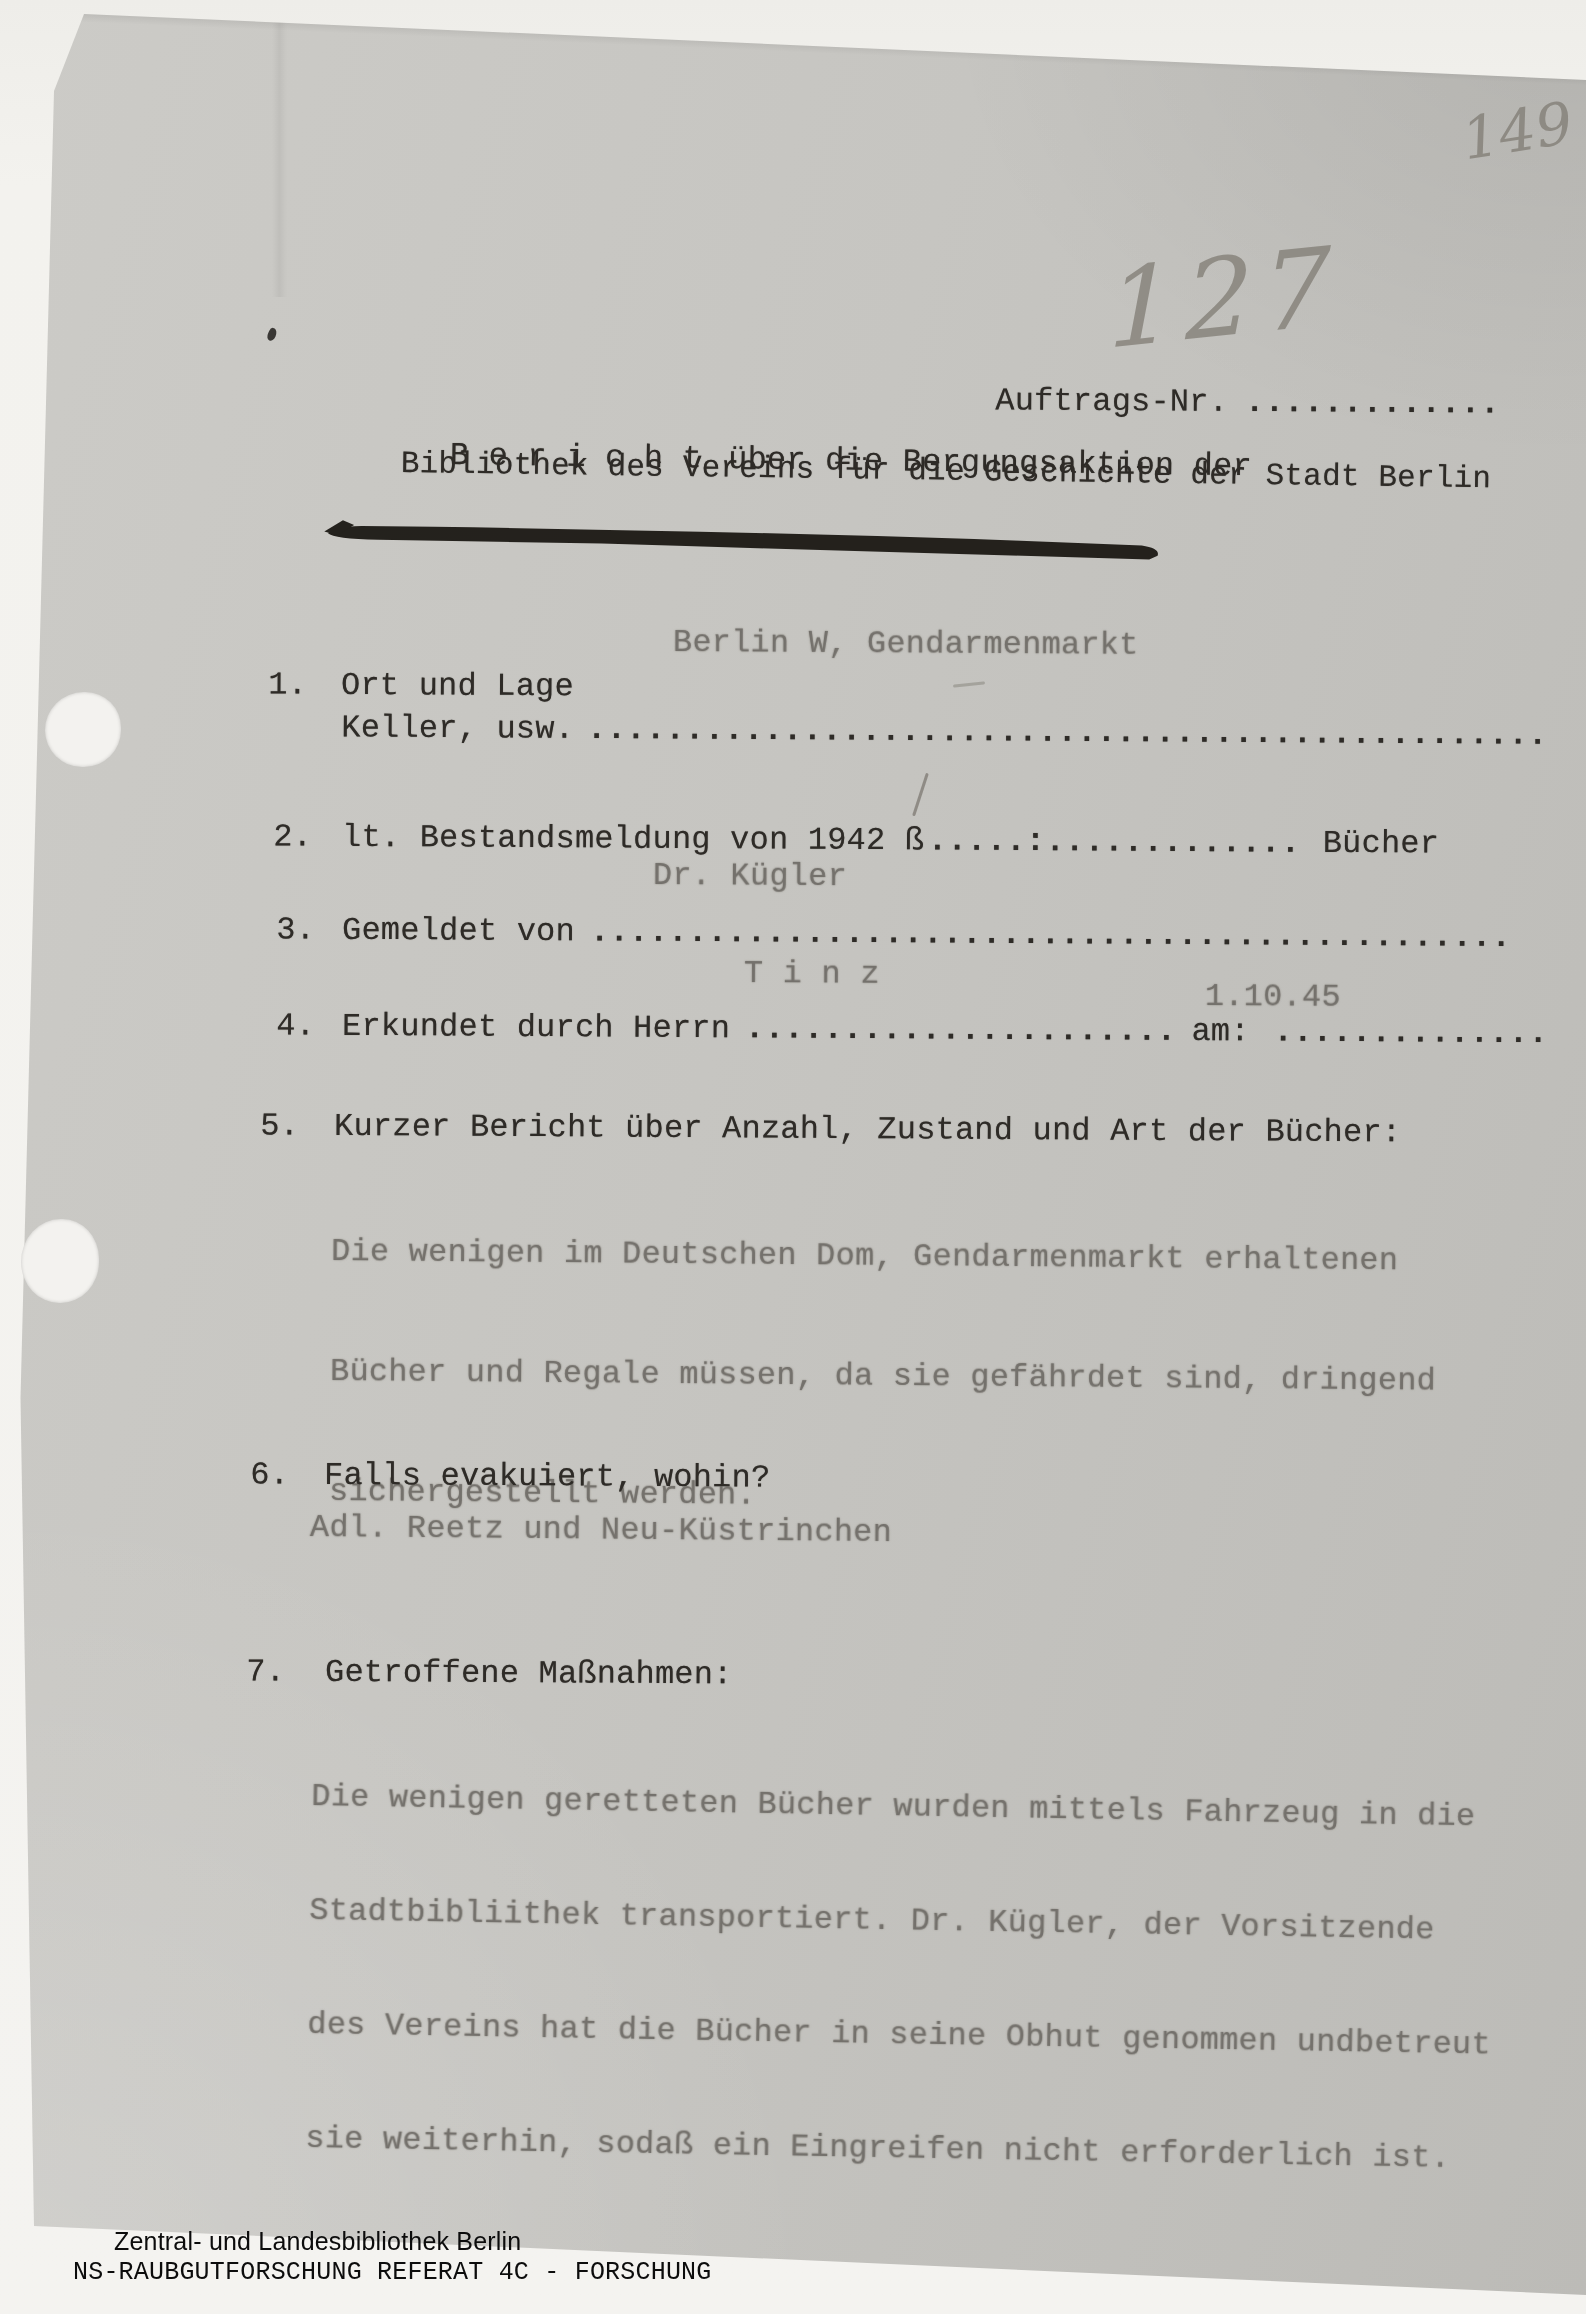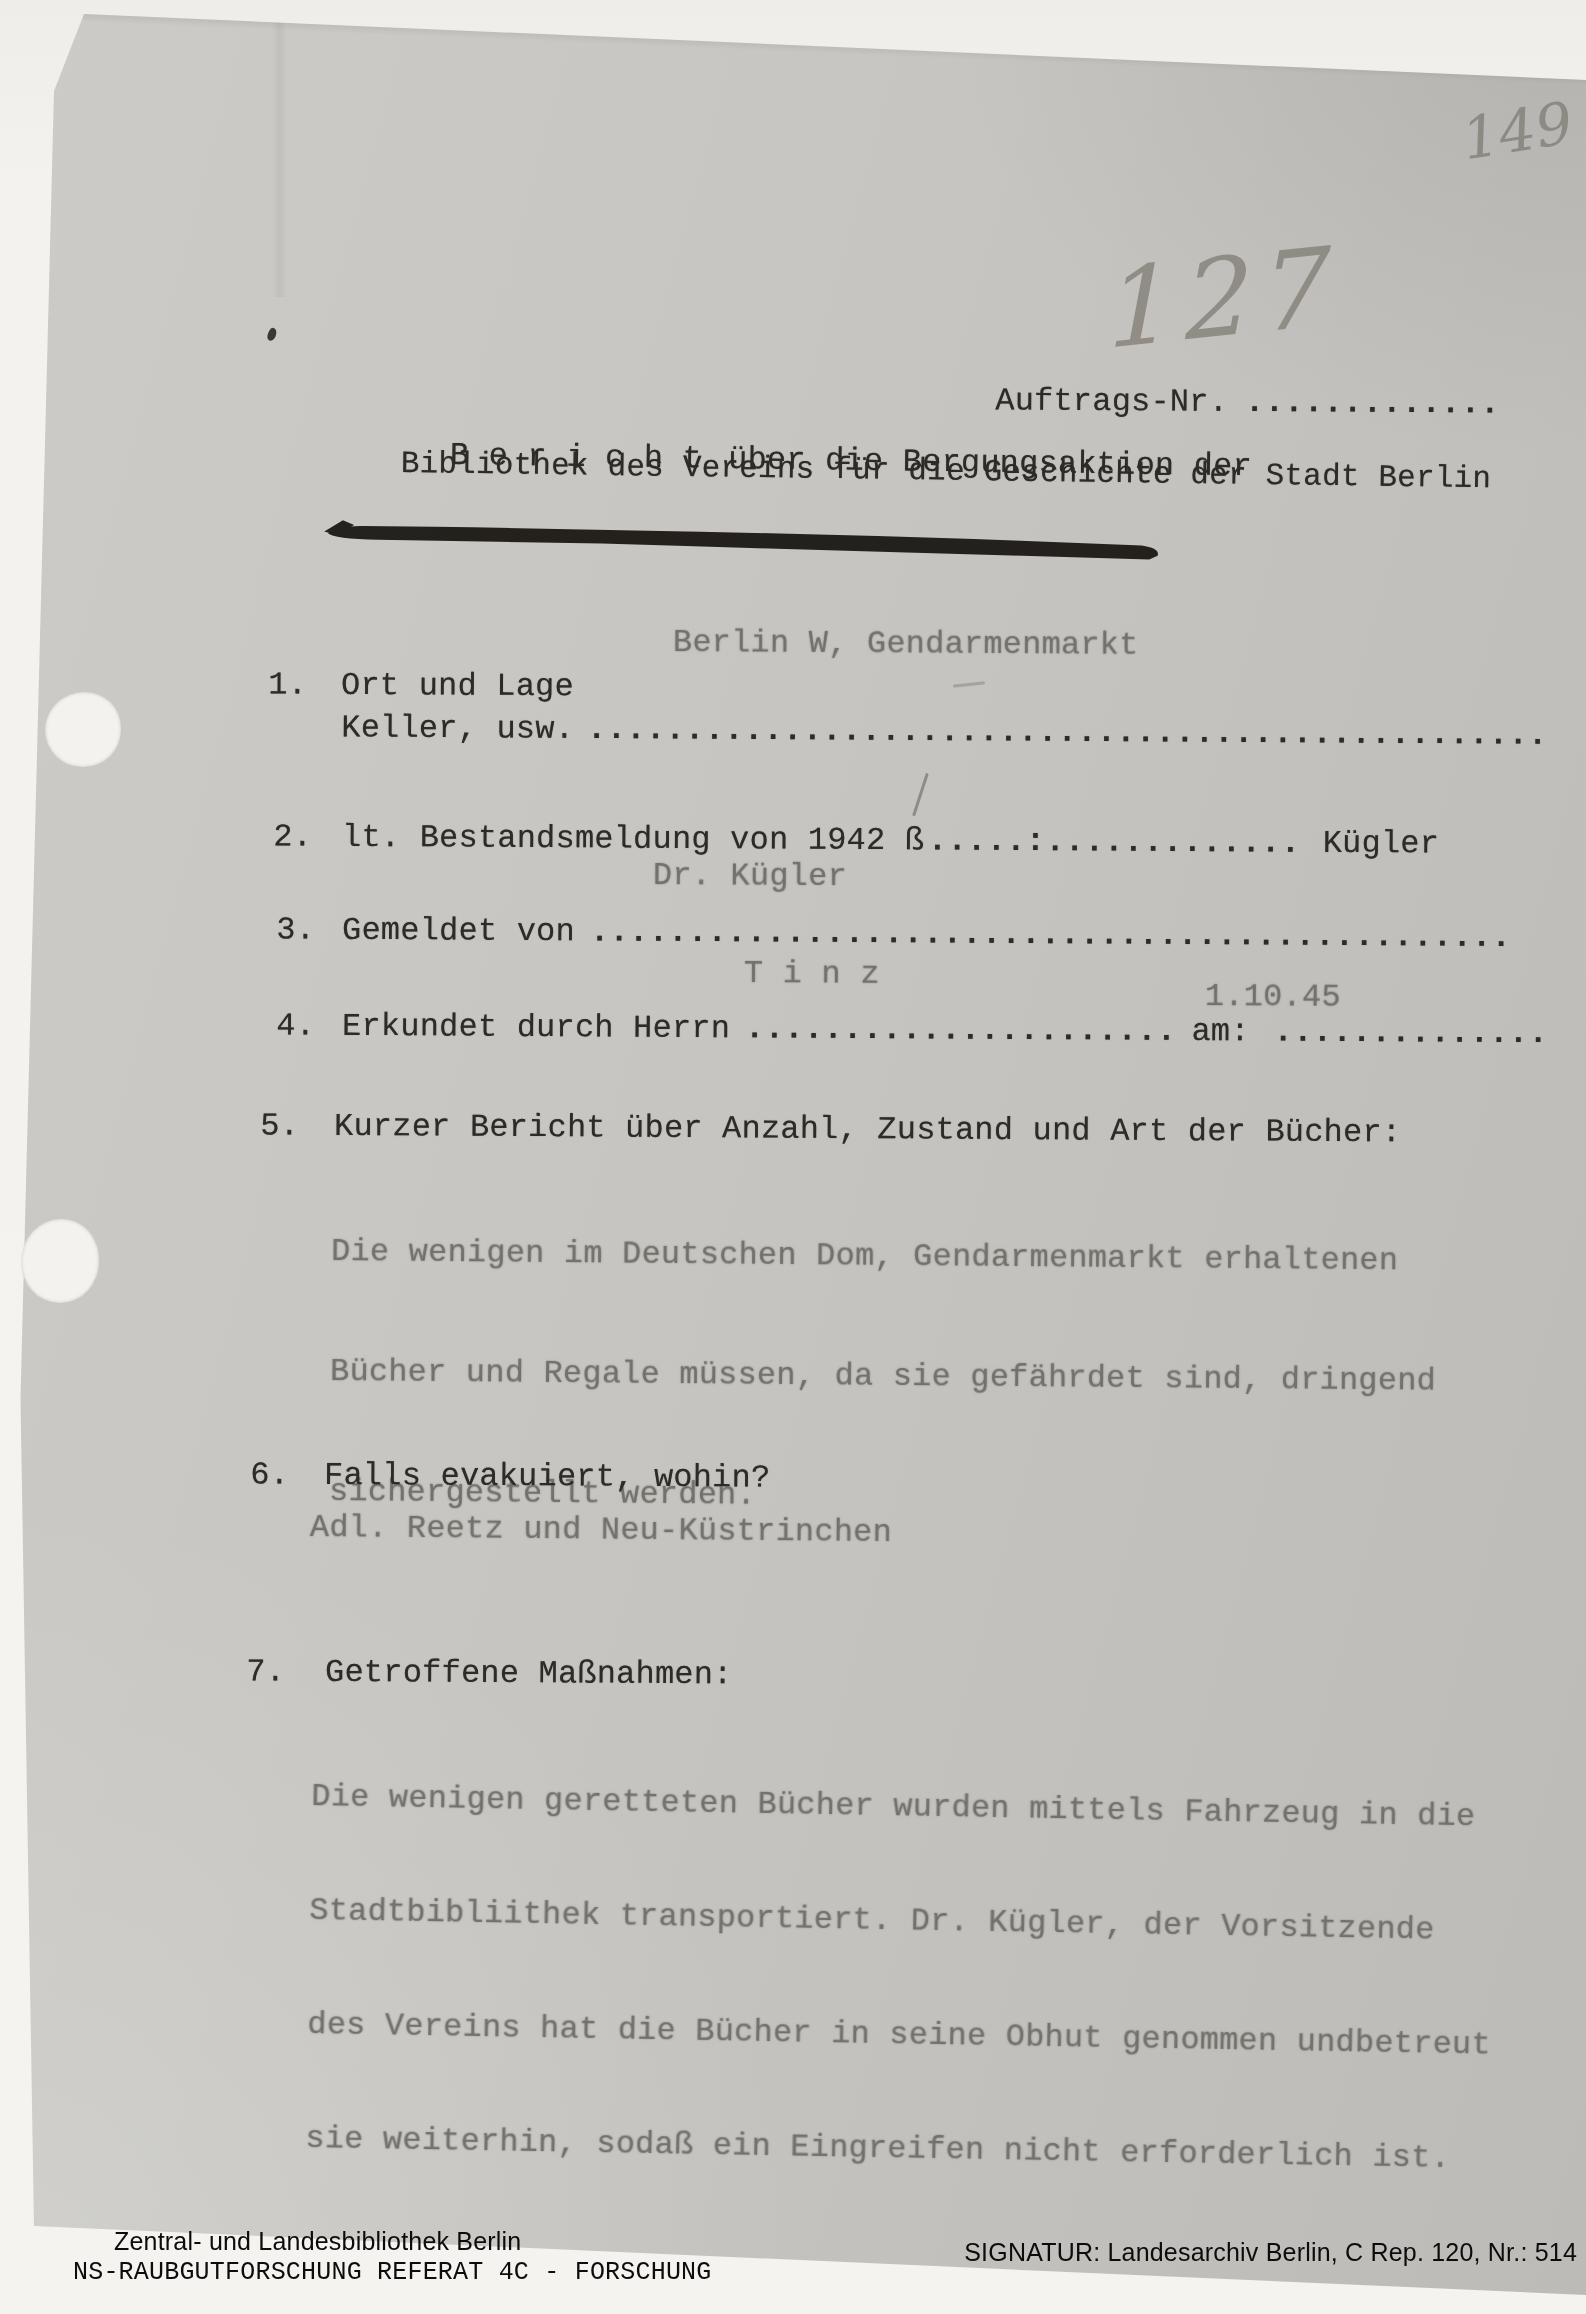--- a/index.html
+++ b/index.html
@@ -82,21 +82,21 @@
   <div class="tw r35" style="left:191px;top:631px;">
     <span class="num">1.</span><span style="margin-left:34px;">Ort und Lage</span>
   </div>
   <div class="tw faint r35" style="left:673px;top:625px;">Berlin W, Gendarmenmarkt</div>
   <div class="tw r35" style="left:264px;top:674px;">
     <span>Keller, usw.</span><span class="dots" style="margin-left:13px;">.................................................</span>
   </div>
   <div class="pencil-stroke" style="left:953px;top:683px;width:32px;height:2.8px;transform:rotate(-6deg);opacity:.6;"></div>
 
   <div class="tw r35" style="left:196px;top:783px;">
-    <span class="num">2.</span><span style="margin-left:30px;">lt. Bestandsmeldung von 1942 ß</span><span class="dots" style="margin-left:3.7px;">.....:.............</span><span style="margin-left:22.4px;">Kügler</span>
+    <span class="num">2.</span><span style="margin-left:30px;">lt. Bestandsmeldung von 1942 ß</span><span class="dots" style="margin-left:3.7px;">.....:.............</span><span style="margin-left:22.4px;">Bücher</span>
   </div>
   <div class="pencil-stroke" style="left:919px;top:772px;width:2.8px;height:45px;transform:rotate(18deg);"></div>
 
   <div class="tw r35" style="left:199px;top:876px;">
     <span class="num">3.</span><span style="margin-left:27px;">Gemeldet von</span><span class="dots" style="margin-left:15px;">...............................................</span>
   </div>
   <div class="tw faint r35" style="left:653px;top:858px;">Dr. Kügler</div>
 
   <div class="tw r35" style="left:199px;top:972px;">
     <span class="num">4.</span><span style="margin-left:27px;">Erkundet durch Herrn</span><span class="dots" style="margin-left:15px;">......................</span><span style="margin-left:15px;margin-top:48px;">am:</span><span class="dots" style="margin-left:24px;">..............</span>
@@ -125,16 +125,15 @@
     <span style="display:block;">Die wenigen geretteten Bücher wurden mittels Fahrzeug in die</span>
     <span style="display:block;">Stadtbibliithek transportiert. Dr. Kügler, der Vorsitzende</span>
     <span style="display:block;">des Vereins hat die Bücher in seine Obhut genommen undbetreut</span>
     <span style="display:block;">sie weiterhin, sodaß ein Eingreifen nicht erforderlich ist.</span>
   </div>
 
   <div class="footer-text" style="left:73px;top:2226px;">
     <span style="display:block;margin-left:41px;">Zentral- und Landesbibliothek Berlin</span>
     <span style="display:block;font-family:Liberation Mono, monospace;">NS-RAUBGUTFORSCHUNG REFERAT 4C - FORSCHUNG</span>
   </div>
-  <div class="footer-text" style="left:960px;top:2237px;width:617px;text-align:right;">SIGNATUR: Landesarchiv Berlin, C Rep. 120, Nr.: 514</div>
 
 </div>
 
 
 </body></html>

